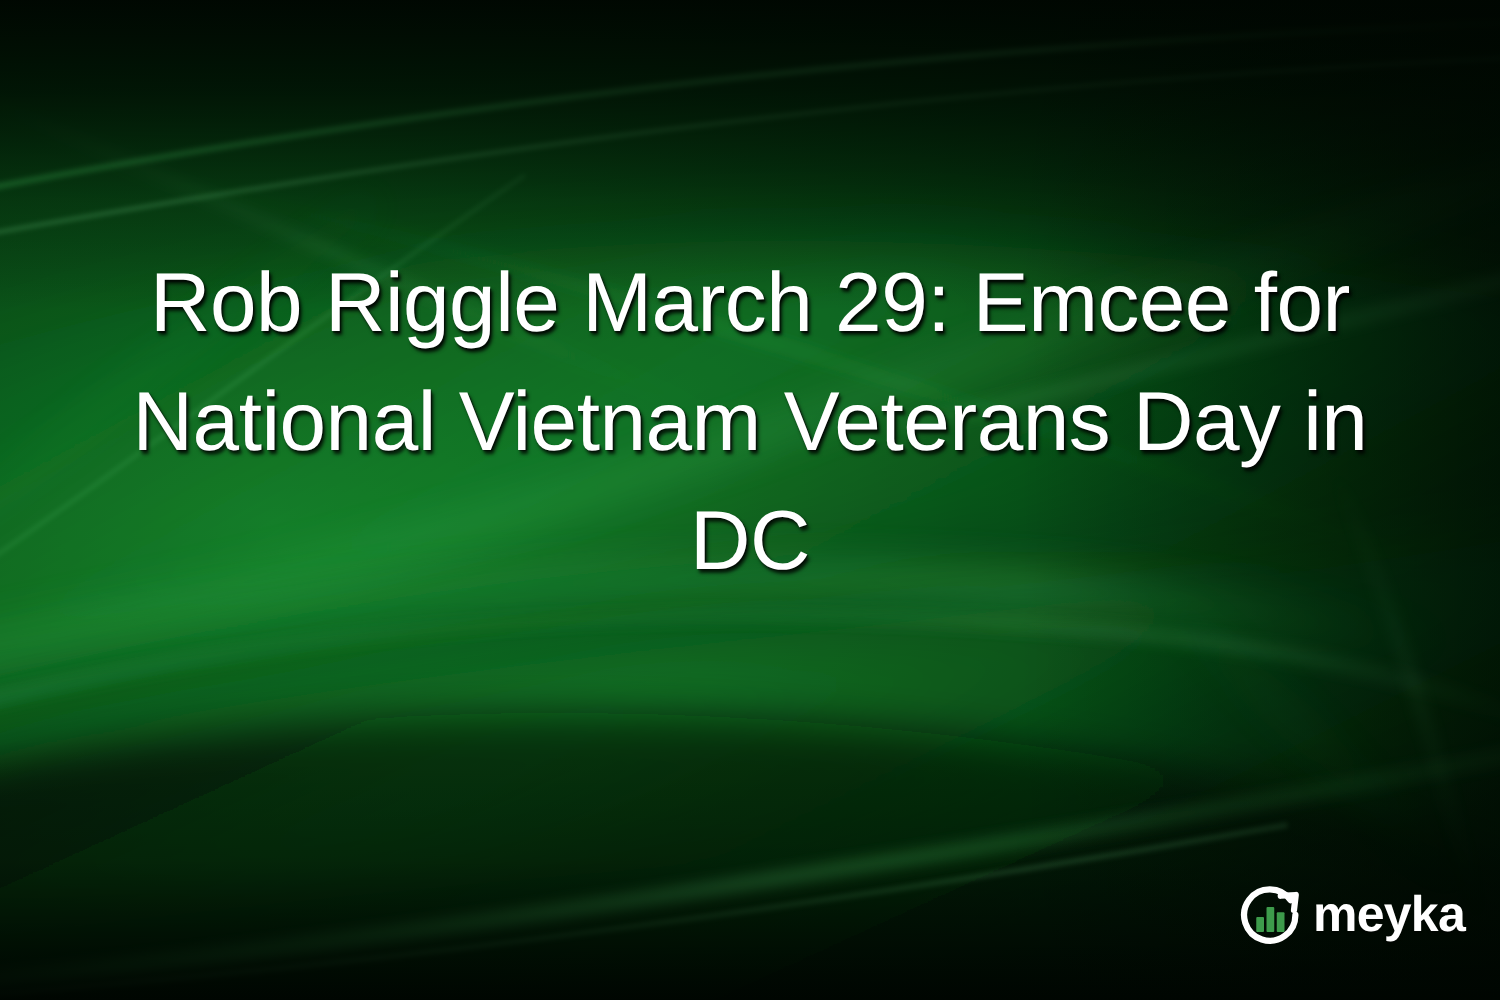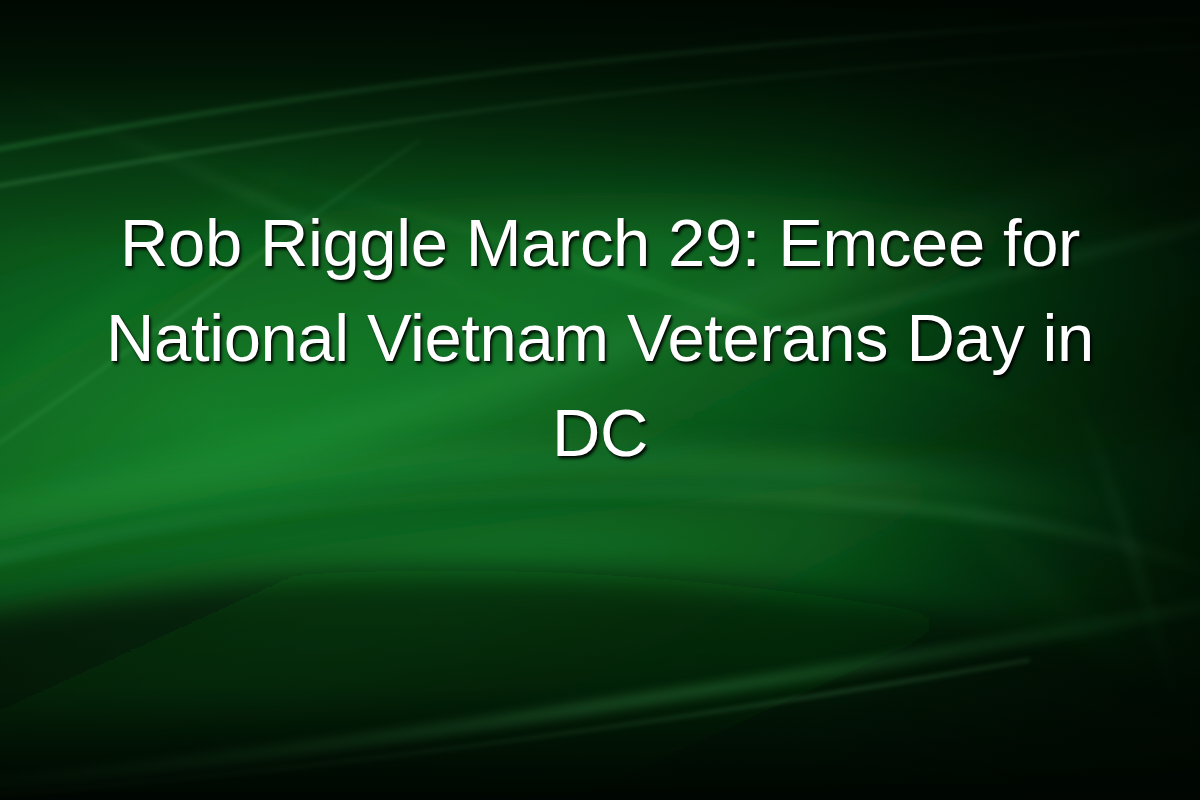--- a/index.html
+++ b/index.html
@@ -174,14 +174,26 @@
   </svg>
 
   <div class="bg-vignette-top"></div>
   <div class="bg-vignette-bottom"></div>
   <div class="bg-vignette-right"></div>
 
   <div class="headline-wrap">
     <h1 class="headline">Rob Riggle March 29: Emcee for National Vietnam Veterans Day in DC</h1>
   </div>
 
+  <div class="brand">
+    <svg class="brand-mark" viewBox="0 0 52 52">
+
+      <path d="M42.5,14.2 A20.5,20.5 0 1 0 46.3,26" fill="none" stroke="#ffffff" stroke-width="5" stroke-linecap="round"></path>
+      <path d="M34.6,10.6 L46.6,10.0 L45.2,22.0" fill="none" stroke="#ffffff" stroke-width="5" stroke-linecap="round" stroke-linejoin="round"></path>
+
+      <rect x="15.0" y="27.5" width="6.2" height="12.0" rx="0.8" fill="#3d9b4b"></rect>
+      <rect x="23.2" y="19.5" width="6.2" height="20.0" rx="0.8" fill="#3d9b4b"></rect>
+      <rect x="31.4" y="23.8" width="6.2" height="15.7" rx="0.8" fill="#3d9b4b"></rect>
+    </svg>
+    <span class="brand-word">meyka</span>
+  </div>
 
 </div>
 
 </body></html>

